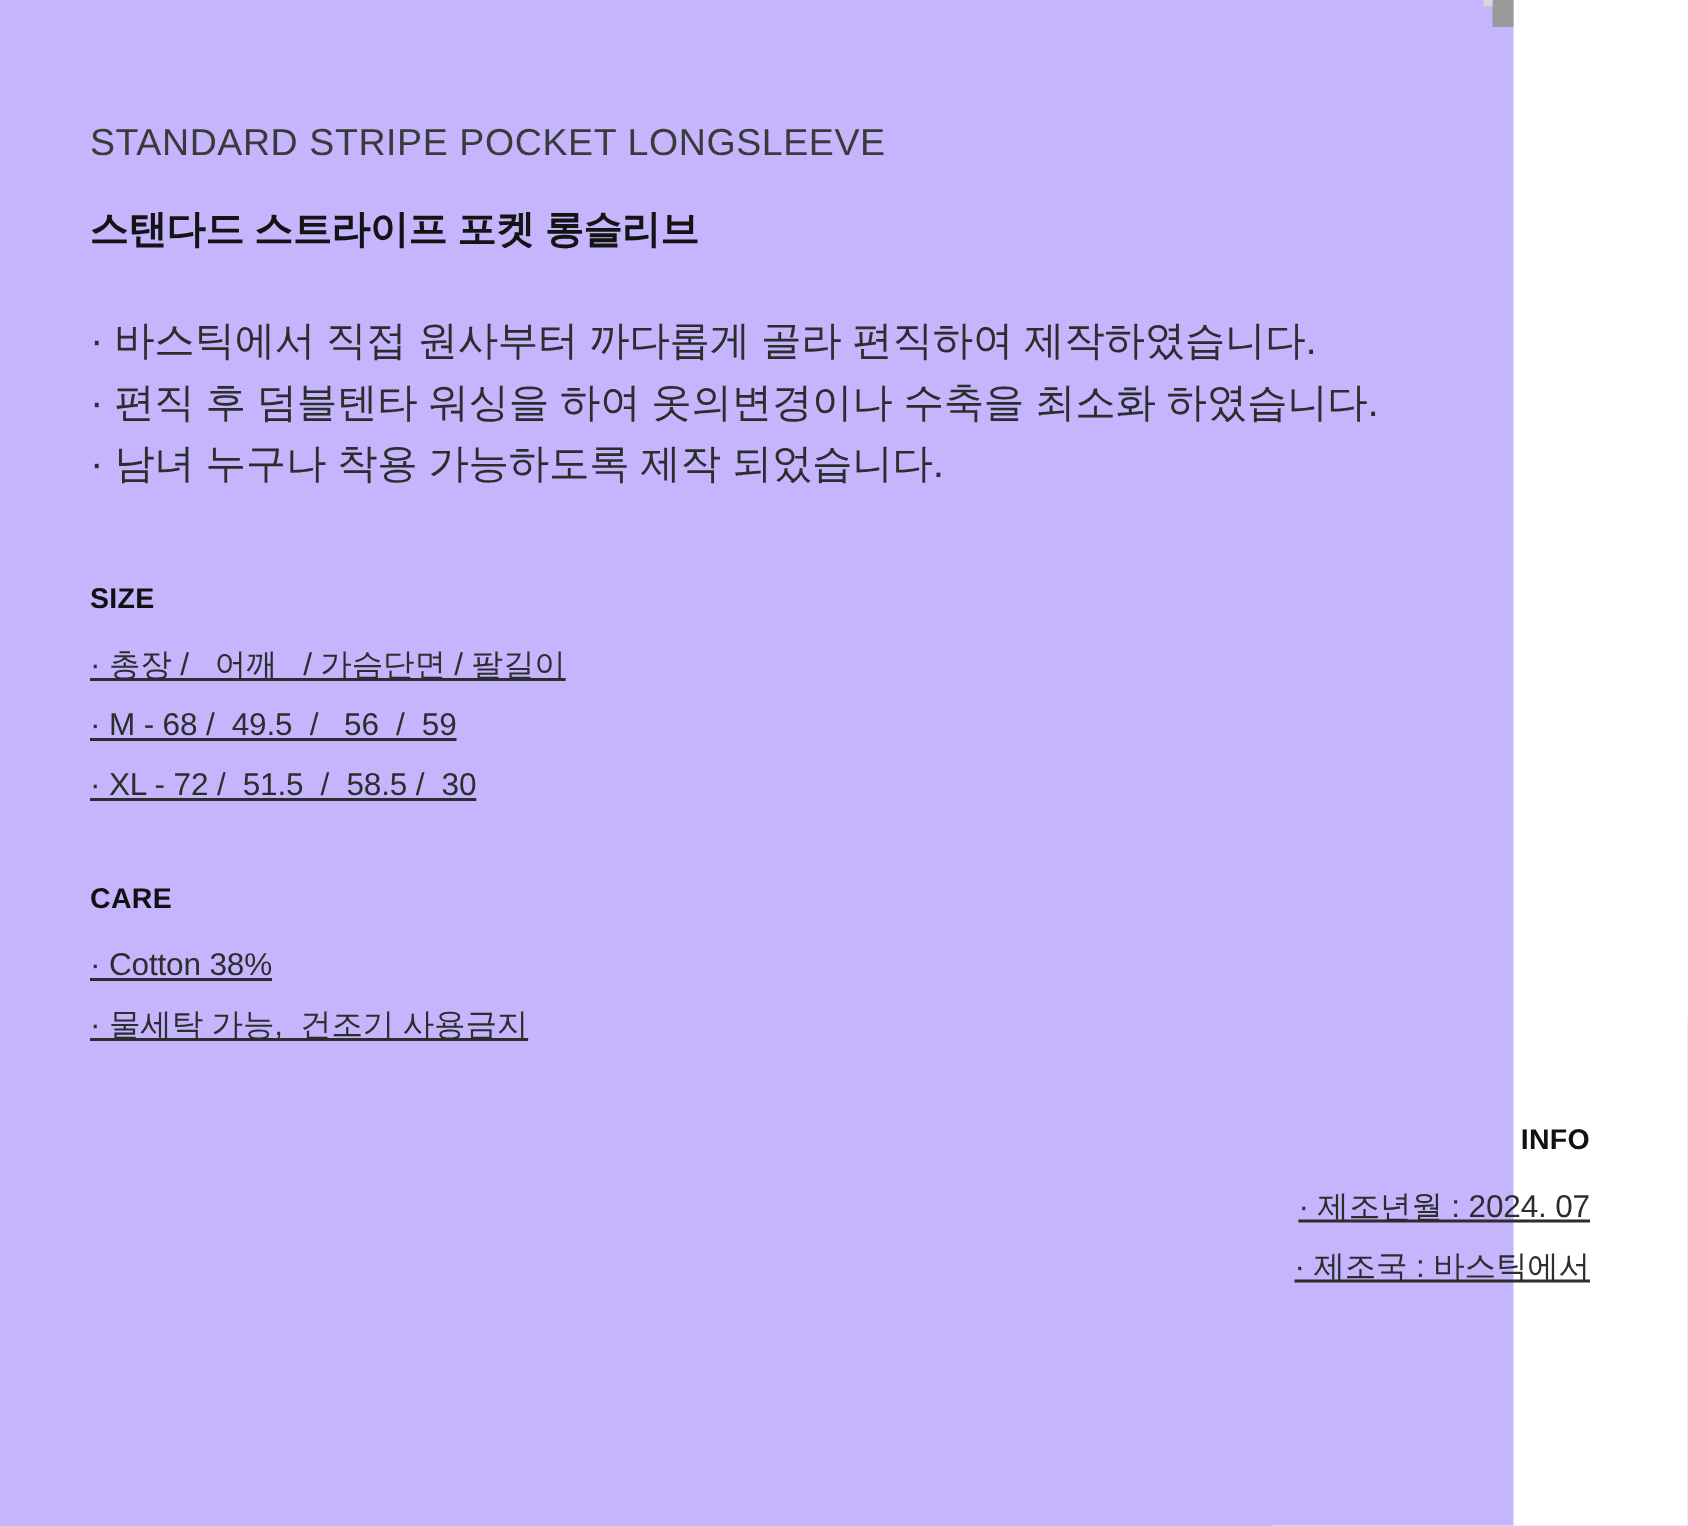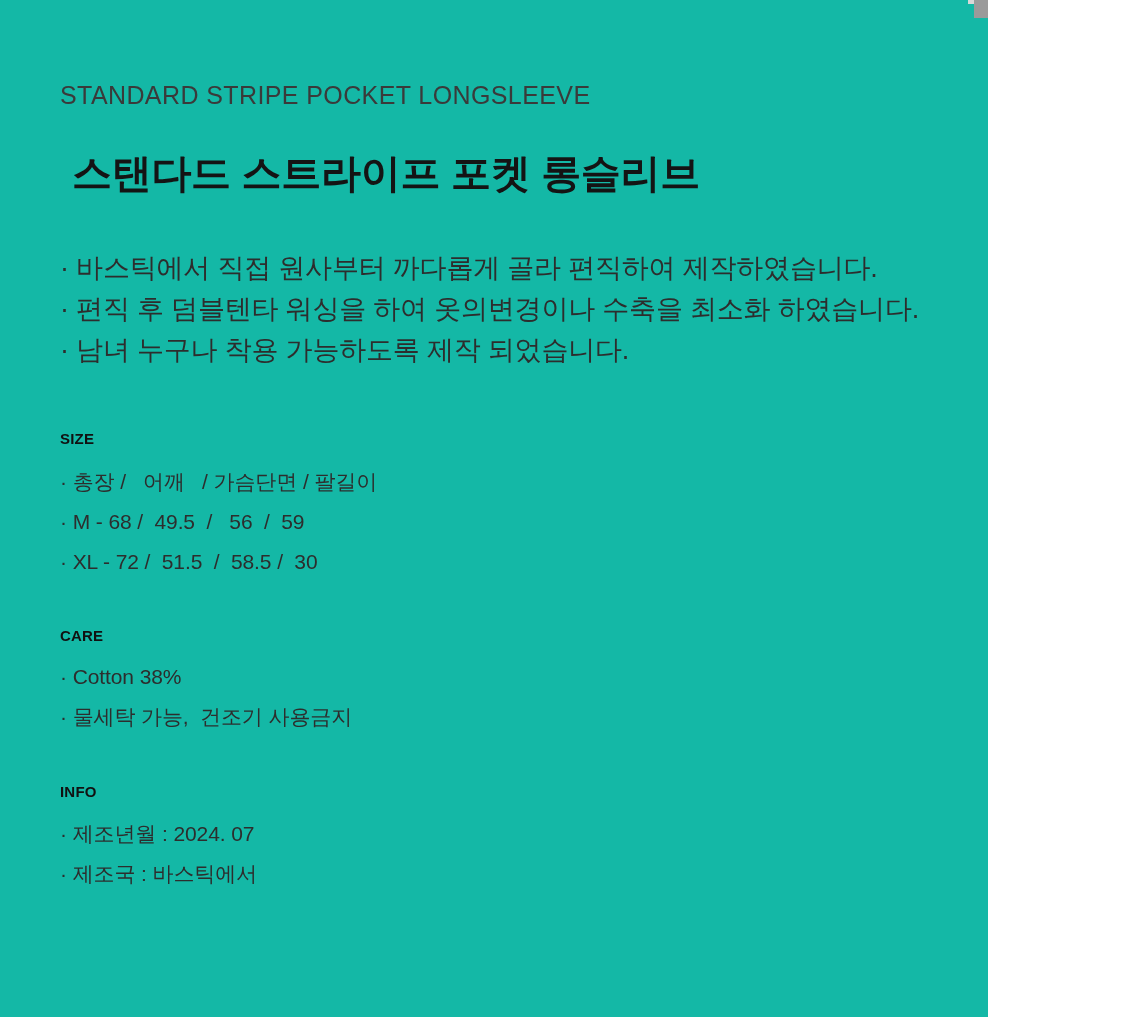--- a/index.html
+++ b/index.html
@@ -12,21 +12,22 @@
     height: 1017px;
     font-family: "Liberation Sans", sans-serif;
     color: #2b2b2b;
     position: relative;
     overflow: hidden;
   }
   .page {
     position: relative;
     width: 988px;
     height: 1017px;
-    background: #14b8a6;
+    background: #c4b5fd;
+    padding-left: 21px;
   }
   
   .top-edge-mark {
     position: absolute;
     top: 0;
     right: 0;
     width: 14px;
     height: 18px;
     background: #9a9a9a;
   }
@@ -47,61 +48,62 @@
   .title-en {
     font-size: 25px;
     letter-spacing: 0.4px;
     color: #3a3a3a;
     font-weight: 400;
     margin: 0;
     padding-top: 80px;
     line-height: 1.2;
   }
   .title-ko {
-    font-size: 40px;
+    font-size: 26px;
     font-weight: 700;
     color: #141414;
-    margin: 12px;
+    margin: 0;
     padding-top: 26px;
     line-height: 1.25;
     letter-spacing: -0.3px;
   }
   .desc {
     margin: 0;
     padding-top: 38px;
   }
   .desc .line {
     font-size: 27px;
     line-height: 41px;
     color: #2d2d2d;
     letter-spacing: -0.2px;
     white-space: pre;
   }
   .section {
     margin: 0;
   }
   .section-heading {
-    font-size: 15px;
+    font-size: 19px;
     font-weight: 700;
     color: #111111;
     letter-spacing: 0.2px;
     line-height: 1.1;
   }
   .section .line {
     font-size: 21px;
     line-height: 40px;
     color: #2d2d2d;
     letter-spacing: -0.1px;
     white-space: pre;
+    text-decoration: underline;
   }
   #size-section { padding-top: 60px; }
   #size-section .lines { padding-top: 14px; }
   #care-section { padding-top: 46px; }
   #care-section .lines { padding-top: 13px; }
-  #info-section { padding-top: 47px; }
+  #info-section { padding-top: 47px; text-align: right; }
   #info-section .lines { padding-top: 13px; }
 </style>
 </head>
 <body>
 
 <div class="page">
 
   <div class="top-edge-mark"></div>
   <div class="top-edge-mark2"></div>
 

